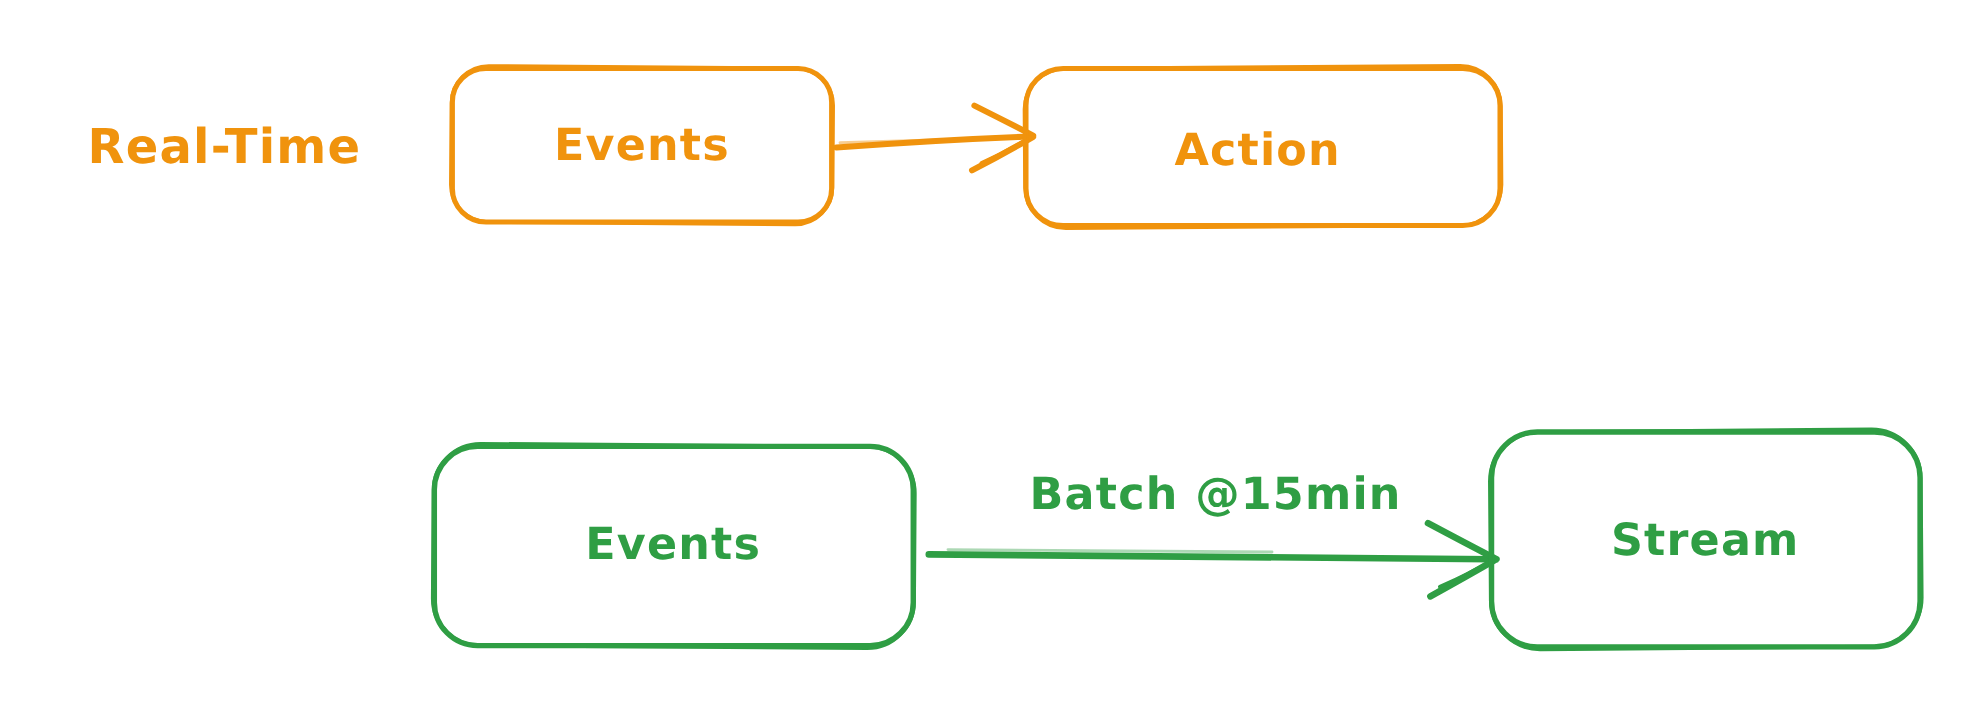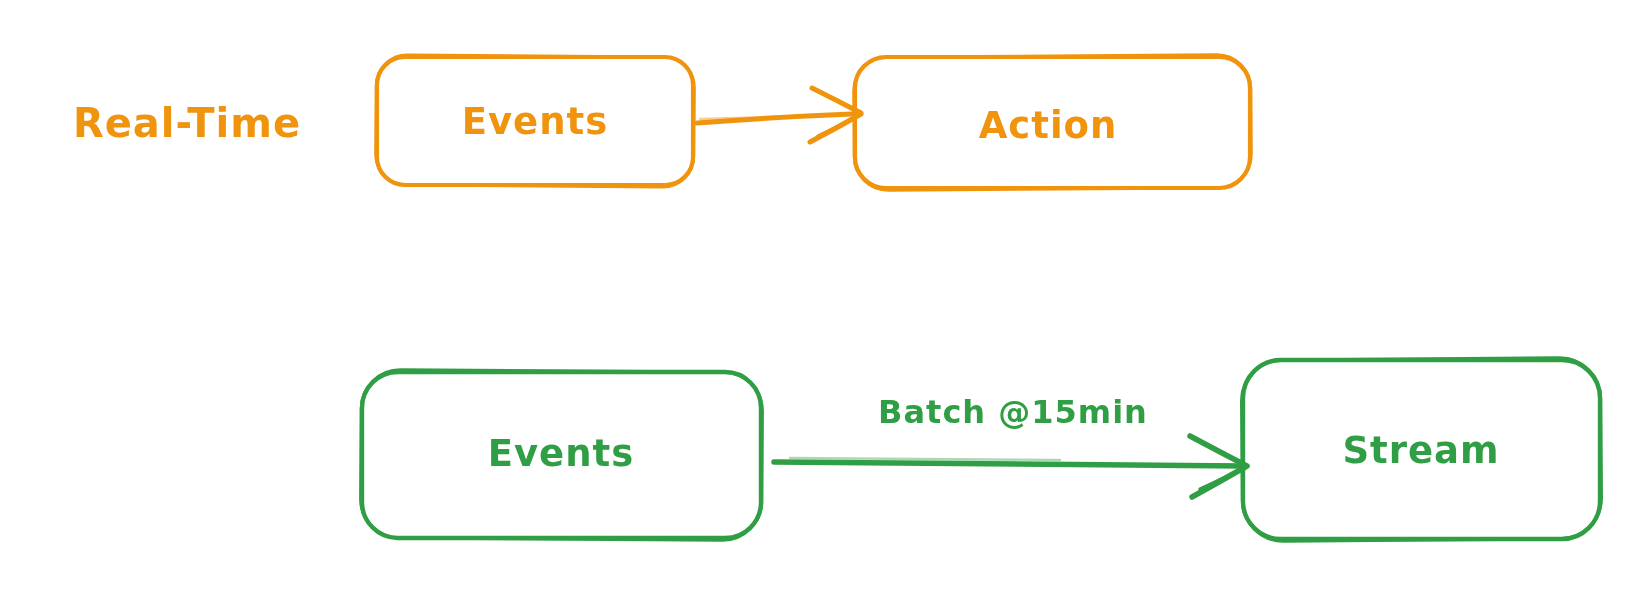--- a/index.html
+++ b/index.html
@@ -20,21 +20,21 @@
   .lbl {
     position: absolute;
     transform: translate(-50%, -50%);
     white-space: nowrap;
     font-weight: 600;
     letter-spacing: 1px;
     user-select: none;
   }
   .row-label  { font-size: 40px; }
   .node-label { font-size: 37px; }
-  .edge-label { font-size: 32px; }
+  .edge-label { font-size: 37px; }
   .orange { color: #f0930d; }
   .green  { color: #2f9e44; }
   .sketch { fill: none; stroke-linecap: round; stroke-linejoin: round; }
 </style>
 </head>
 <body>
 
 <div class="canvas">
 
   <svg class="scene" viewBox="0 0 1644 594" aria-hidden="true">

